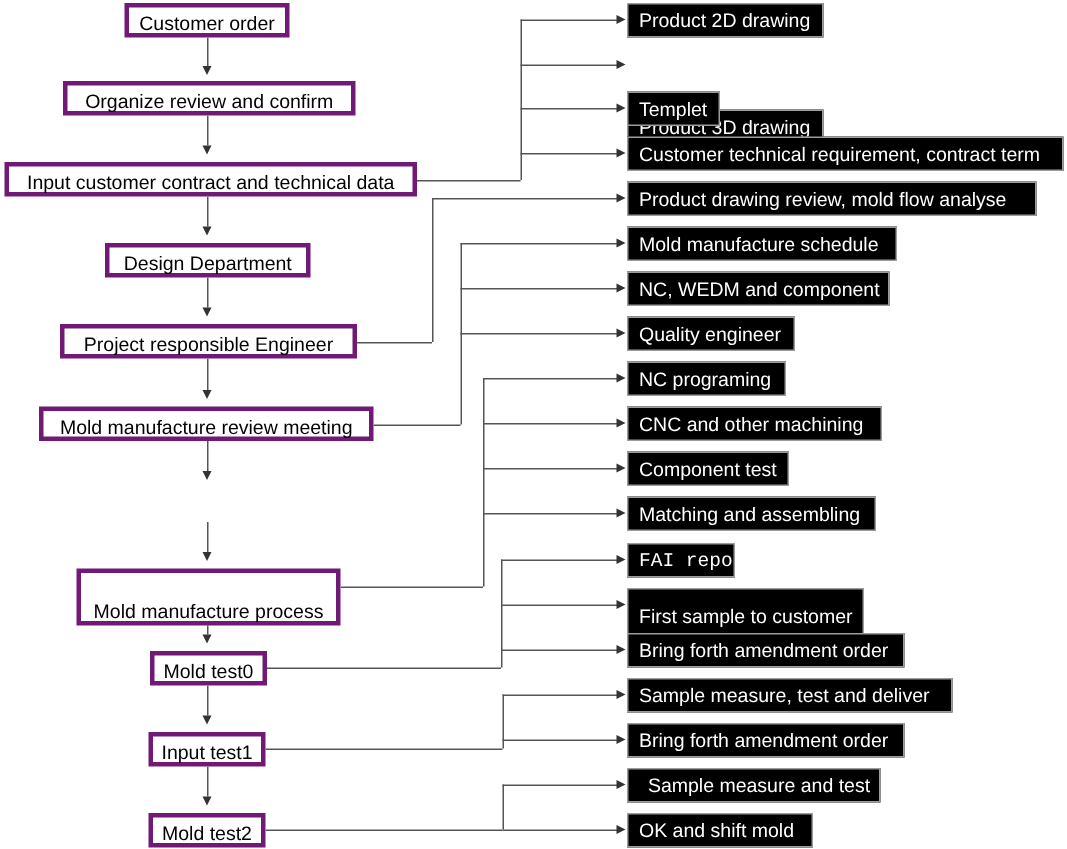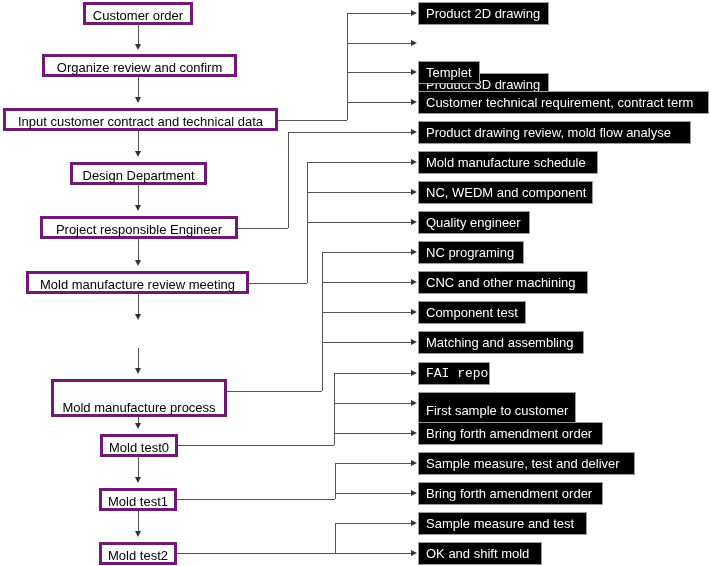--- a/index.html
+++ b/index.html
@@ -189,21 +189,21 @@
   <div class="pbox" style="left:26px;  top:271px; width:223px; height:23px;">
       <span>Mold manufacture review meeting</span>
     </div>
   <div class="pbox" style="left:51px;  top:379px; width:176px; height:38px;">
       <span>Mold manufacture process</span>
     </div>
   <div class="pbox" style="left:100px; top:434px; width:78px;  height:23px;">
       <span>Mold test0</span>
     </div>
   <div class="pbox" style="left:99px;  top:488px; width:78px;  height:23px;">
-      <span>Mold test1</span>
+      <span>Input test1</span>
     </div>
   <div class="pbox" style="left:99px;  top:542px; width:78px;  height:23px;">
       <span>Mold test2</span>
     </div>
 
   <div class="bbox" style="left:418px; top:2px;   width:131px; height:23px;">
       <span>Product 2D drawing</span>
     </div>
   <div class="bbox" style="left:418px; top:32px;  width:131px; height:23px;margin-top:41px;">
       <span>Product 3D drawing</span>
@@ -246,20 +246,20 @@
     </div>
   <div class="bbox" style="left:418px; top:422px; width:185px; height:23px;">
       <span>Bring forth amendment order</span>
     </div>
   <div class="bbox" style="left:418px; top:452px; width:217px; height:23px;">
       <span>Sample measure, test and deliver</span>
     </div>
   <div class="bbox" style="left:418px; top:482px; width:185px; height:23px;">
       <span>Bring forth amendment order</span>
     </div>
-  <div class="bbox" style="left:418px; top:512px; width:169px; height:23px;">
+  <div class="bbox" style="left:418px; top:512px; width:169px; height:23px;justify-content:center;">
       <span>Sample measure and test</span>
     </div>
   <div class="bbox" style="left:418px; top:542px; width:124px; height:23px;">
       <span>OK and shift mold</span>
     </div>
 
 </div>
 
 </body></html>

